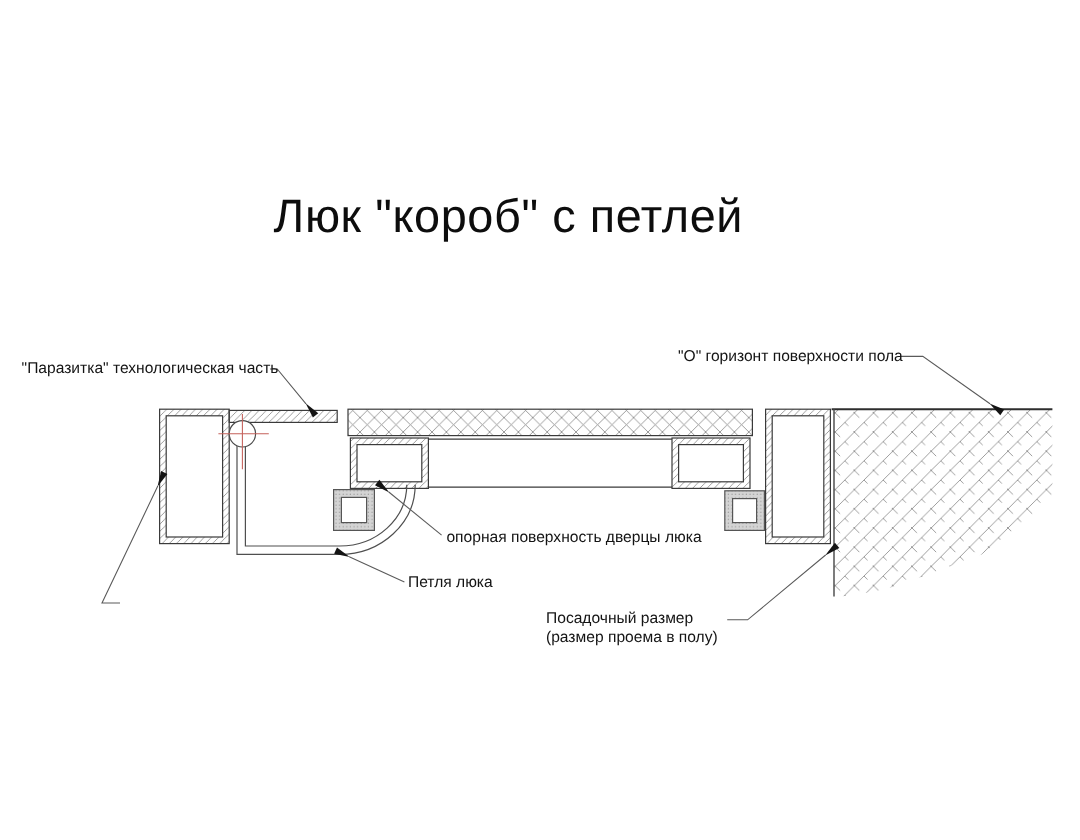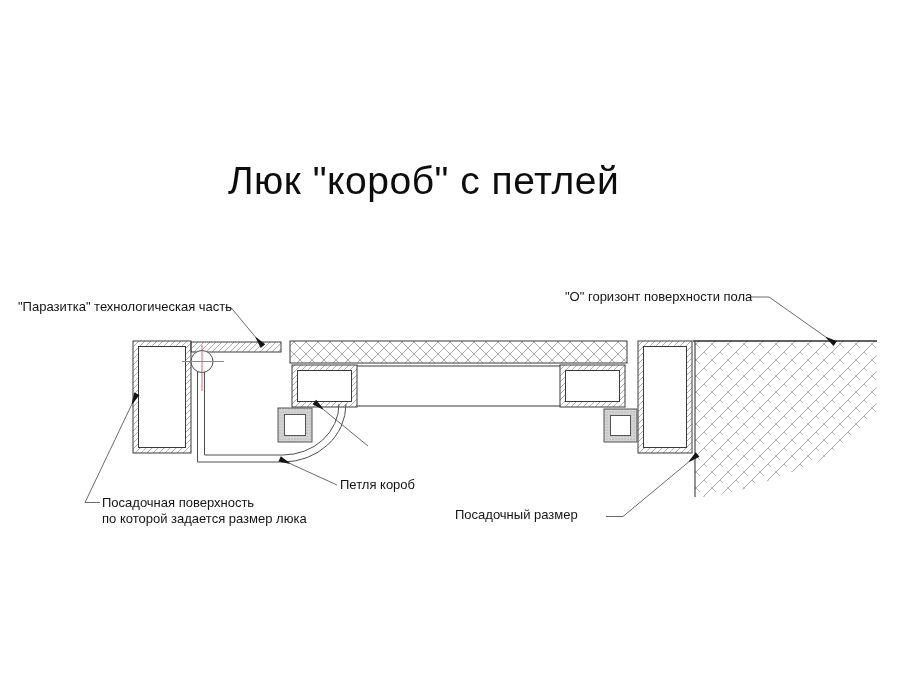--- a/index.html
+++ b/index.html
@@ -106,25 +106,23 @@
       <path d="M291,464 L337,485" marker-start="url(#arrowHead)"></path>
       <path d="M131.5,405 L85,502.5 L100,502.5" marker-start="url(#arrowHead)"></path>
       <path d="M688,462.5 L623,516.5 L606,516.5" marker-start="url(#arrowHead)"></path>
     </g>
   </svg>
 
   <div class="lbl" style="left:18px;top:299px;">"Паразитка" технологическая часть</div>
 
   <div class="lbl" style="left:565px;top:289px;">"О" горизонт поверхности пола</div>
 
+  <div class="lbl" style="left:372px;top:440px;">опорная поверхность дверцы люка</div>
 
-  <div class="lbl" style="left:340px;top:477px;">Петля короб</div>
+  <div class="lbl" style="left:340px;top:477px;">Петля люка</div>
 
-  <div class="lbl" style="left:102px;top:495px;">
-    <div>Посадочная поверхность</div>
-    <div>по которой задается размер люка</div>
-  </div>
 
   <div class="lbl center" style="left:455px;top:507px;width:165px;">
     <div>Посадочный размер</div>
+    <div>(размер проема в полу)</div>
   </div>
 
 </div>
 
 </body></html>

